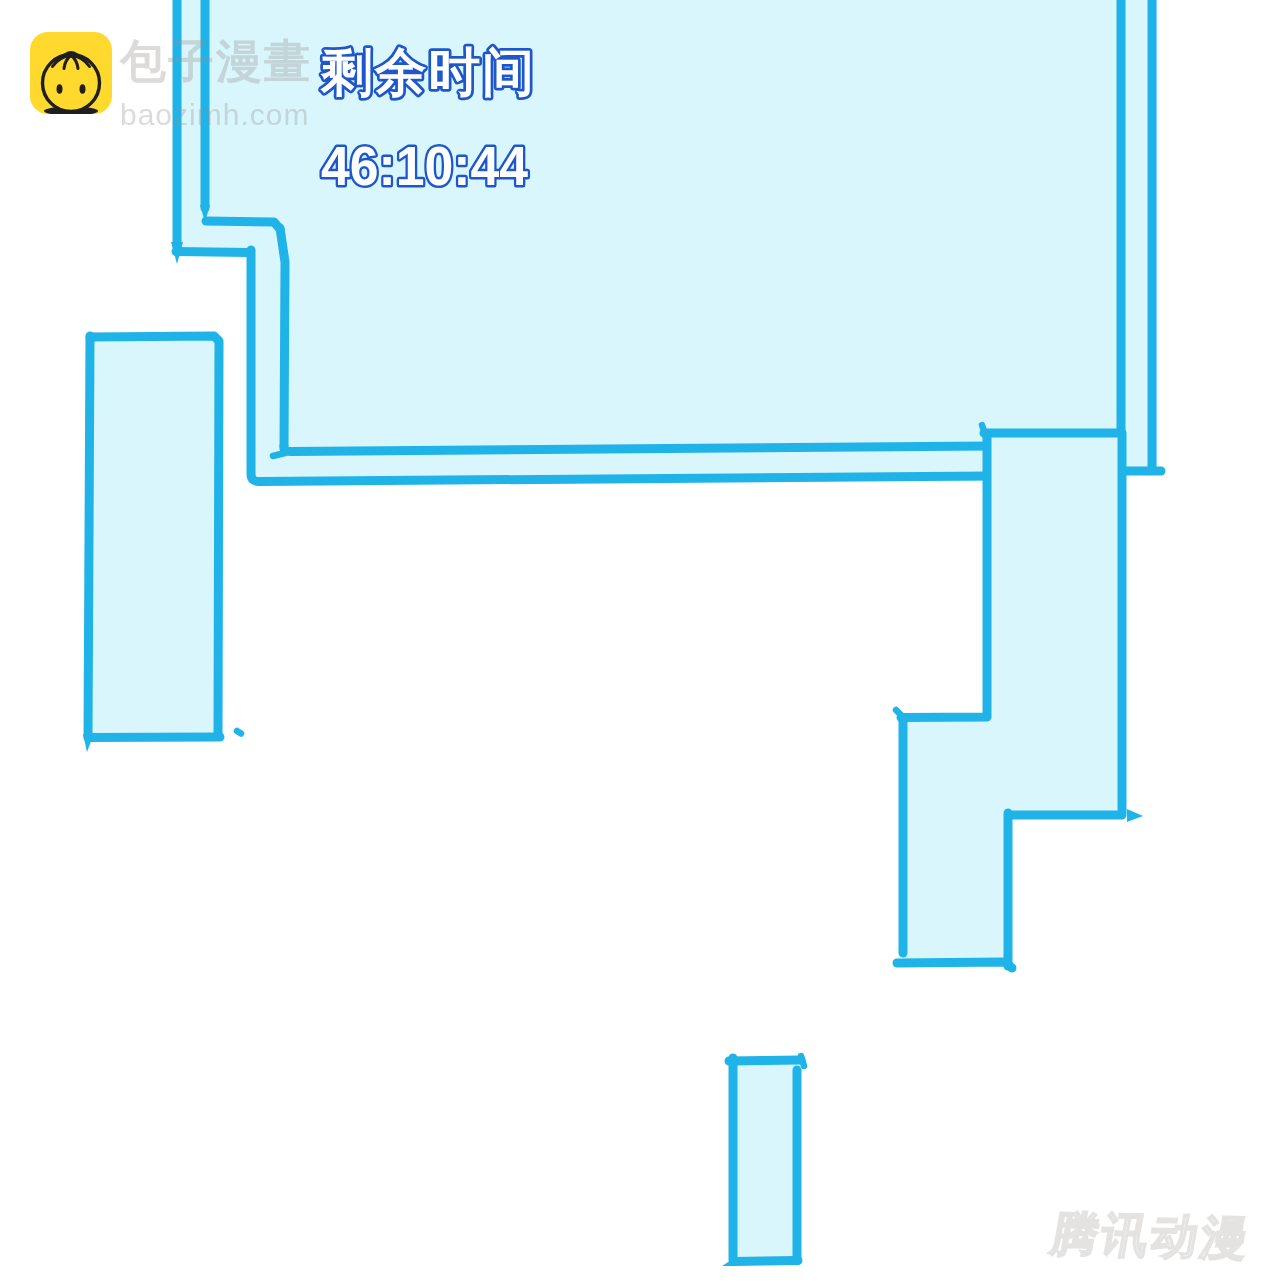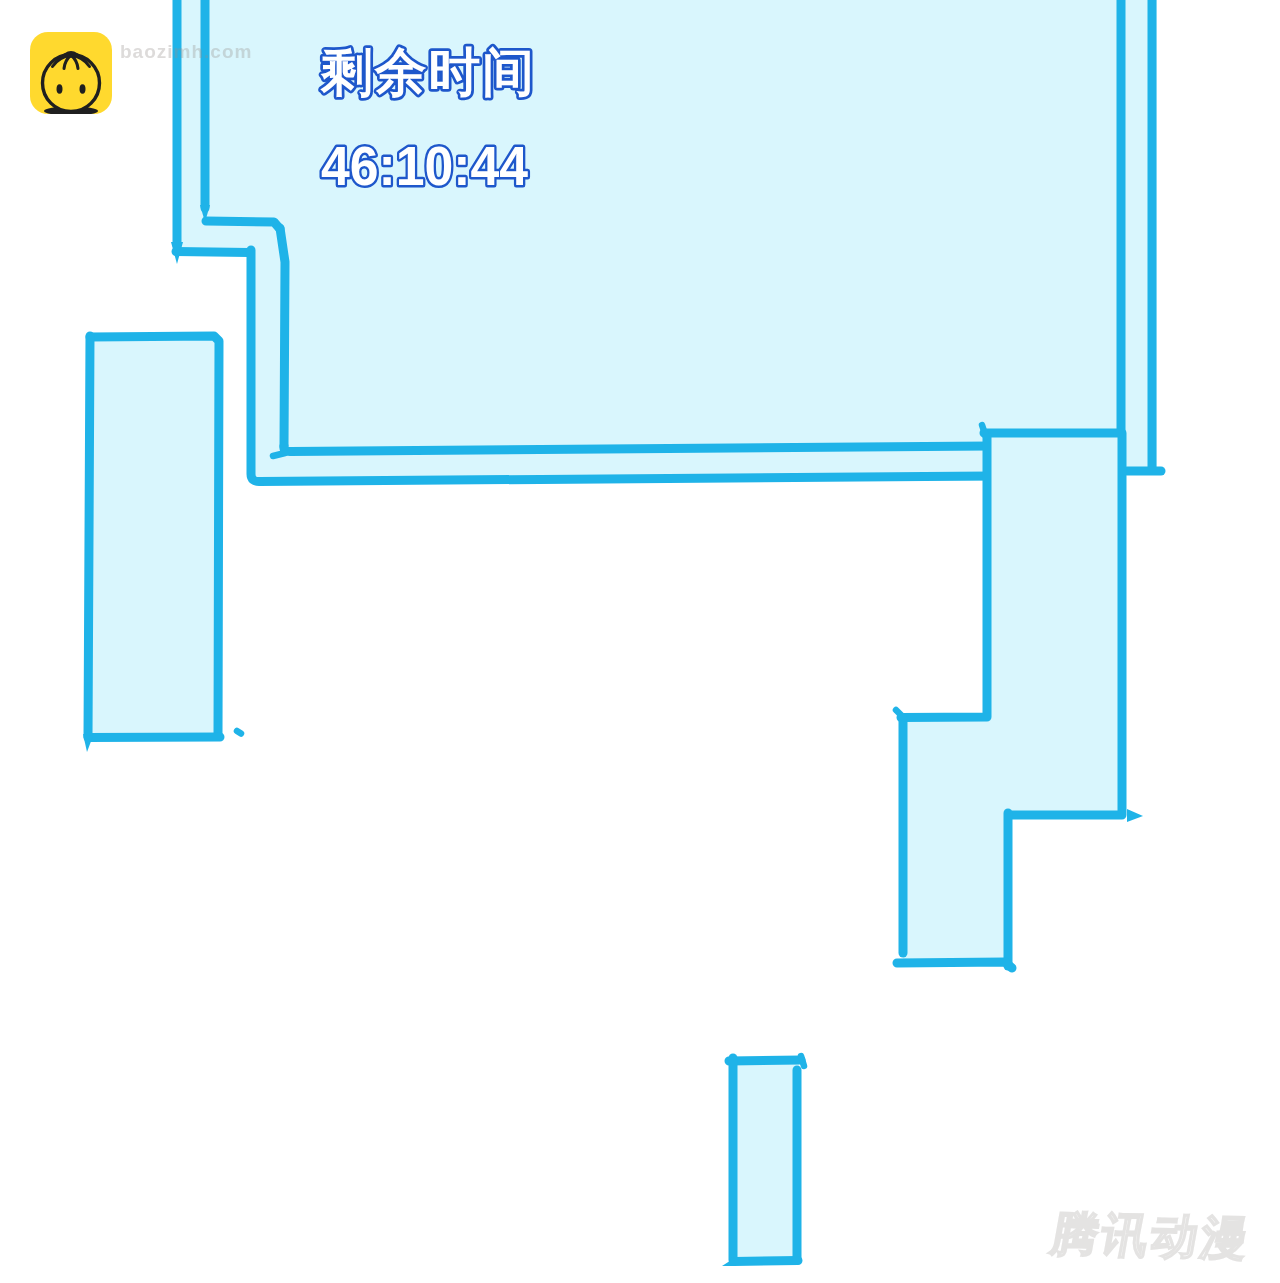--- a/index.html
+++ b/index.html
@@ -36,21 +36,21 @@
   
   .logo { position: absolute; left: 30px; top: 32px; display: flex; align-items: flex-start; }
   .logo-tile { width: 82px; height: 82px; display: block; flex: 0 0 auto; }
   .logo-text { margin-left: 8px; padding-top: 6px; }
   .logo-title {
     font-size: 46px; font-weight: bold; line-height: 1.0;
     color: var(--watermark-gray, rgba(150,144,140,0.32));
     letter-spacing: 2px; white-space: nowrap;
   }
   .logo-domain {
-    font-size: 19px; font-weight: bold; line-height: 1.0; margin-top: 4px;
+    font-size: 30px; font-weight: normal; line-height: 1.0; margin-top: 16px;
     color: var(--watermark-gray, rgba(150,144,140,0.32));
     letter-spacing: 1px; white-space: nowrap;
   }
 
   
   .publisher {
     position: absolute; left: 1046px; top: 1203px;
     font-size: 47px; font-weight: bold; letter-spacing: 3px; white-space: nowrap;
     color: #ffffff;
     -webkit-text-stroke: 1.6px var(--publisher-gray, #e4e3e2);
@@ -129,19 +129,20 @@
         <path d="M 41,23 C 37,26.5 34.5,31.5 34,36.5"></path>
         <path d="M 41,23 C 45,26.5 47.5,31.5 48,36.5"></path>
         <path d="M 40,23.5 C 33,24.5 26.5,28.5 22.5,34.5"></path>
         <path d="M 42,23.5 C 49,24.5 55.5,28.5 59.5,34.5"></path>
         <path d="M 35.5,22.5 Q 41,18.5 46.5,22.5 Q 41,26 35.5,22.5 Z"></path>
       </g>
       <ellipse cx="29.5" cy="57" rx="3" ry="4.8" fill="var(--logo-ink, #1f1f1f)"></ellipse>
       <ellipse cx="52.5" cy="57" rx="3" ry="4.8" fill="var(--logo-ink, #1f1f1f)"></ellipse>
     </svg>
     <div class="logo-text">
+      <div class="logo-title">包子漫畫</div>
       <div class="logo-domain">baozimh.com</div>
     </div>
   </div>
 
   <div class="publisher">腾讯动漫</div>
 
 </div>
 
 </body></html>

